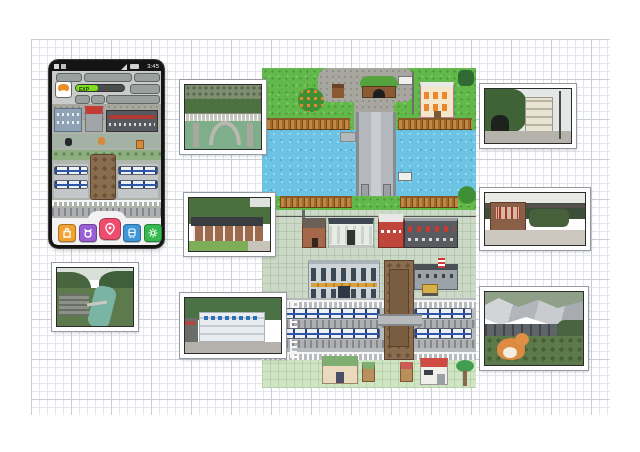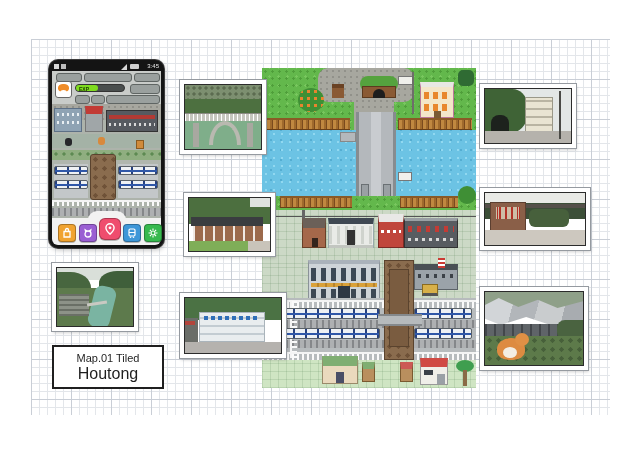--- a/index.html
+++ b/index.html
@@ -321,18 +321,14 @@
       <div class="abs" style="left:0;top:6px;width:100%;height:28px;background:linear-gradient(105deg,#d2d5d8 0 28%,#b2b6ba 28% 52%,#c9ccce 52% 78%,#a8acb0 78%);clip-path:polygon(0 25%,14% 0,34% 32%,54% 6%,74% 36%,100% 12%,100% 82%,70% 100%,42% 68%,16% 96%,0 74%);"></div>
       <div class="abs" style="left:0;top:32px;width:100%;height:12px;background:#5f6468;background-image:repeating-linear-gradient(90deg,#43474b 0 2px,transparent 2px 9px);"></div>
       <div class="abs" style="right:0;top:28px;width:26px;height:20px;background:#4a6340;border-radius:8px 0 0 8px;"></div>
       <div class="abs" style="left:0;top:44px;width:100%;height:29px;background:#5d7a4a;background-image:radial-gradient(#47603a 2px,transparent 2.3px);background-size:9px 9px;"></div>
       <div class="abs" style="left:12px;top:46px;width:28px;height:22px;background:#dd8b41;border-radius:50% 50% 42% 42%;"></div>
       <div class="abs" style="left:30px;top:41px;width:14px;height:13px;background:#e09045;border-radius:50%;"></div>
       <div class="abs" style="left:18px;top:55px;width:14px;height:11px;background:#f3ede2;border-radius:50%;"></div>
     </div>
   </div>
 
-  <div class="abs titlebox">
-    <div class="t1">Map.01 Tiled</div>
-    <div class="t2">Houtong</div>
-  </div>
 
 </div>
 
 </body></html>

